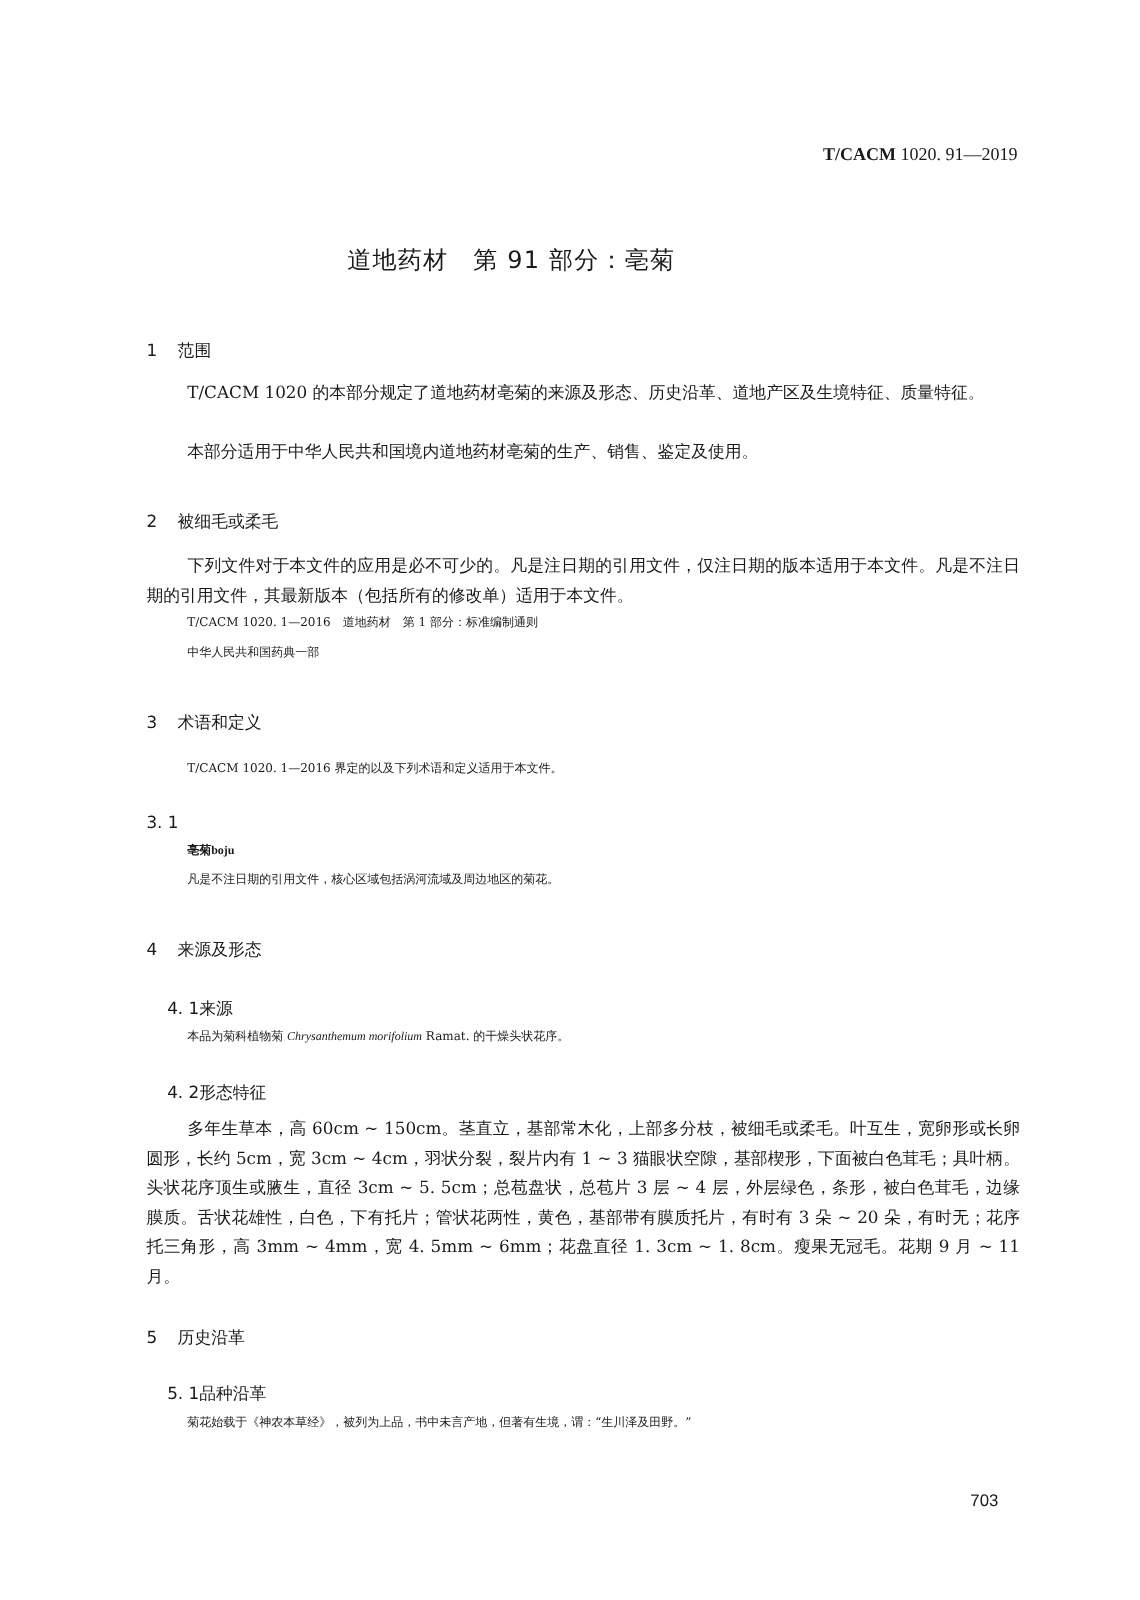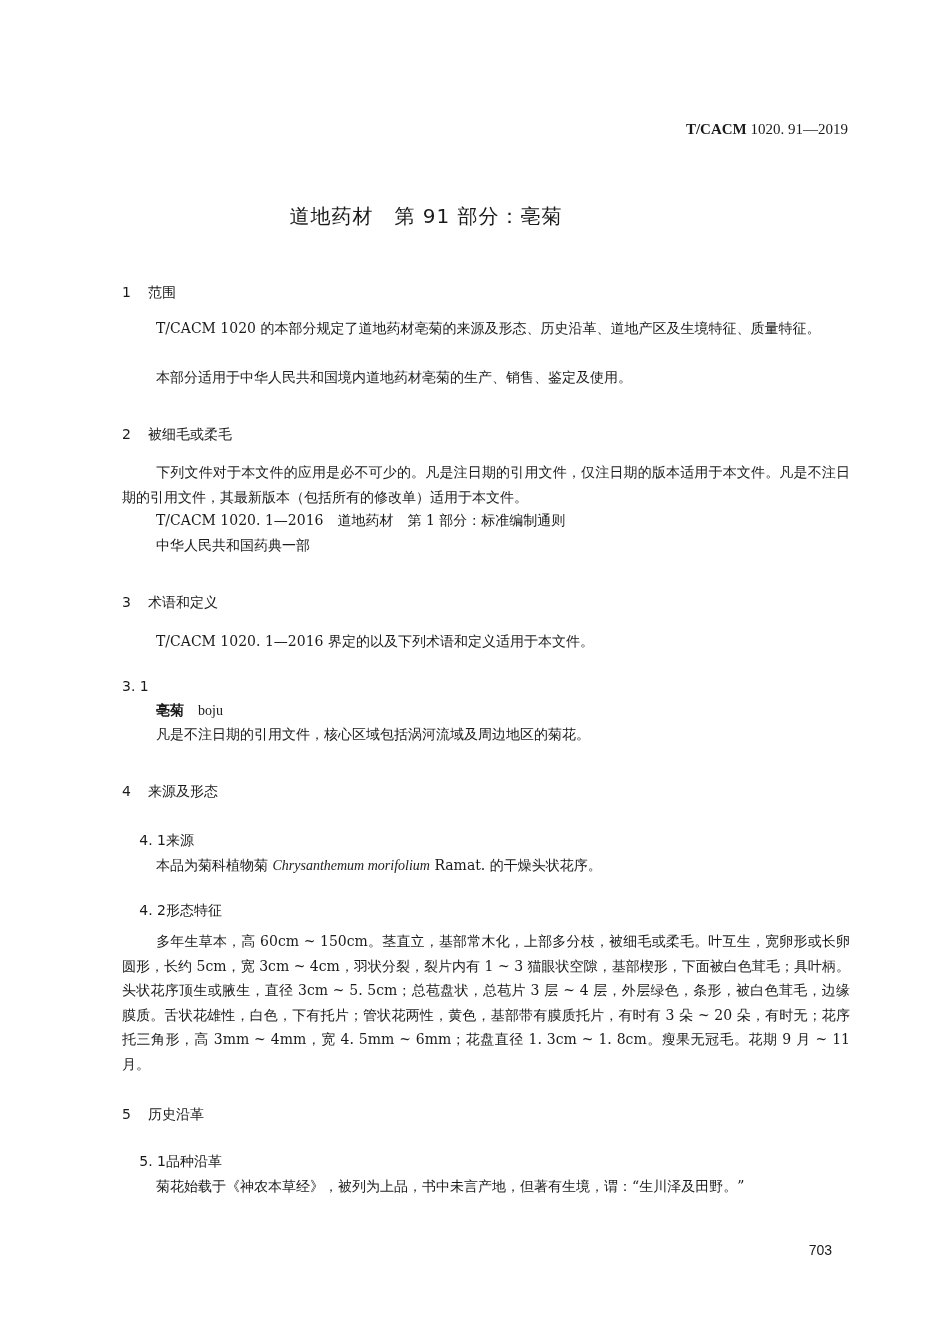--- a/index.html
+++ b/index.html
@@ -22,23 +22,23 @@
     font-family: "DejaVu Sans", sans-serif; font-size: 14px; margin-top: 10px;
   }
   .h .num { display: inline-block; width: 26px; }
   .h .num2 { display: inline-block; width: 44px; text-align: right; }
   .p {
     position: absolute; left: 122px; width: 728px;
     font-family: "DejaVu Serif", serif; font-size: 14px; line-height: 24.5px;
     text-align: justify;
   }
   .p .indent { display: inline-block; width: 34px; }
-  .line { position: absolute; left: 156px; font-size: 14px; font-family: "DejaVu Serif", serif; white-space: nowrap; }
+  .line { position: absolute; left: 156px; font-size: 10px; font-family: "DejaVu Serif", serif; white-space: nowrap; }
   .term { font-family: "DejaVu Sans", sans-serif; font-weight: bold; }
-  .term .en { font-family: "Liberation Serif", serif; font-weight: normal; margin-left: 14px; }
+  .term .en { font-family: "Liberation Serif", serif; font-weight: bold; margin-left: 0; }
   .it { font-style: italic; font-family: "Liberation Serif", serif; text-align: center; }
   .pagenum {
     position: absolute; top: 1218px; right: 118px;
     font-family: Liberation Sans, sans-serif; font-size: 14px; margin-top: 24px;
   }
 </style>
 </head>
 <body>
 
 <div class="header-code"><b>T/CACM</b><span> 1020. 91—2019</span></div>

